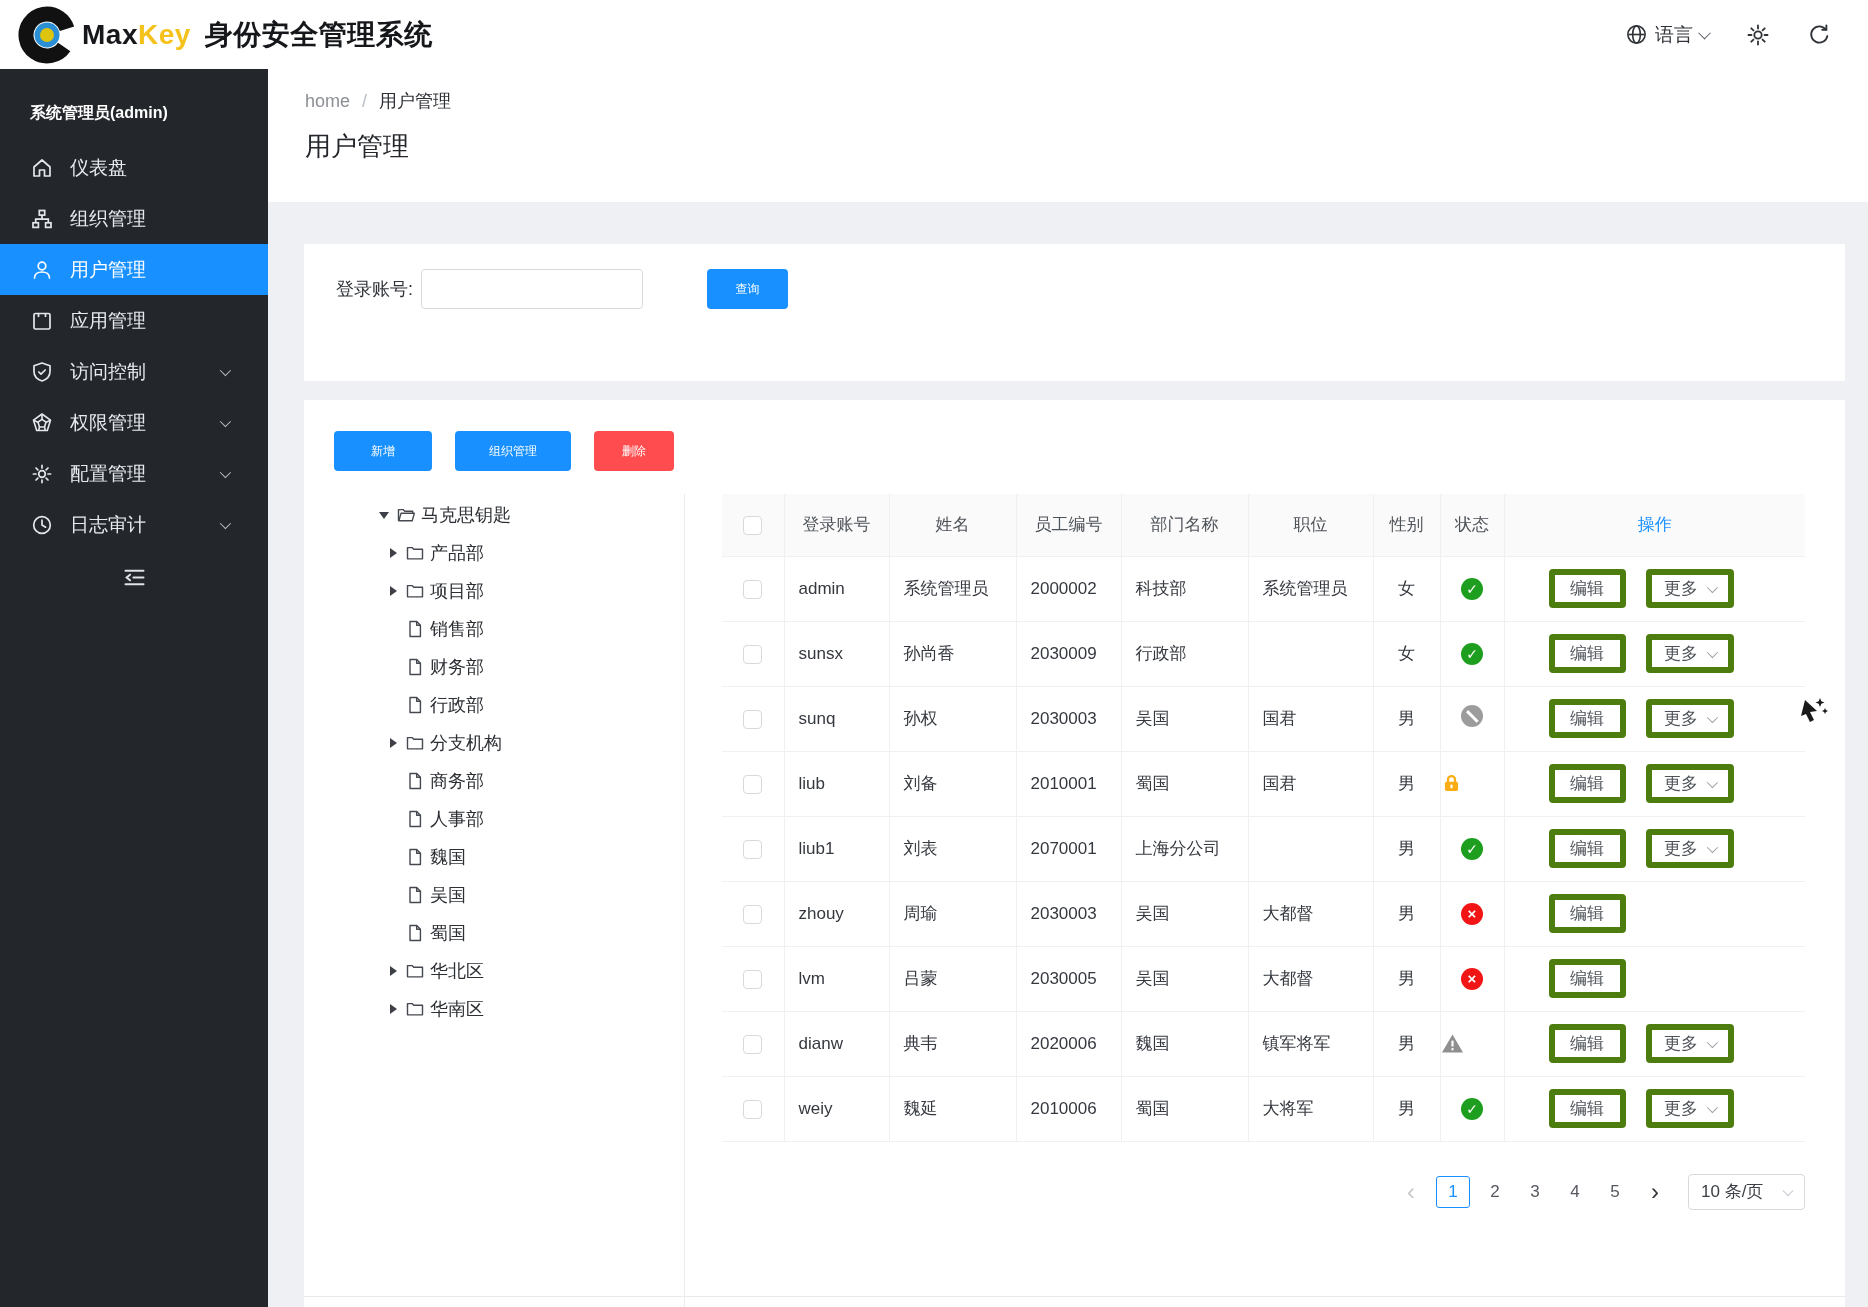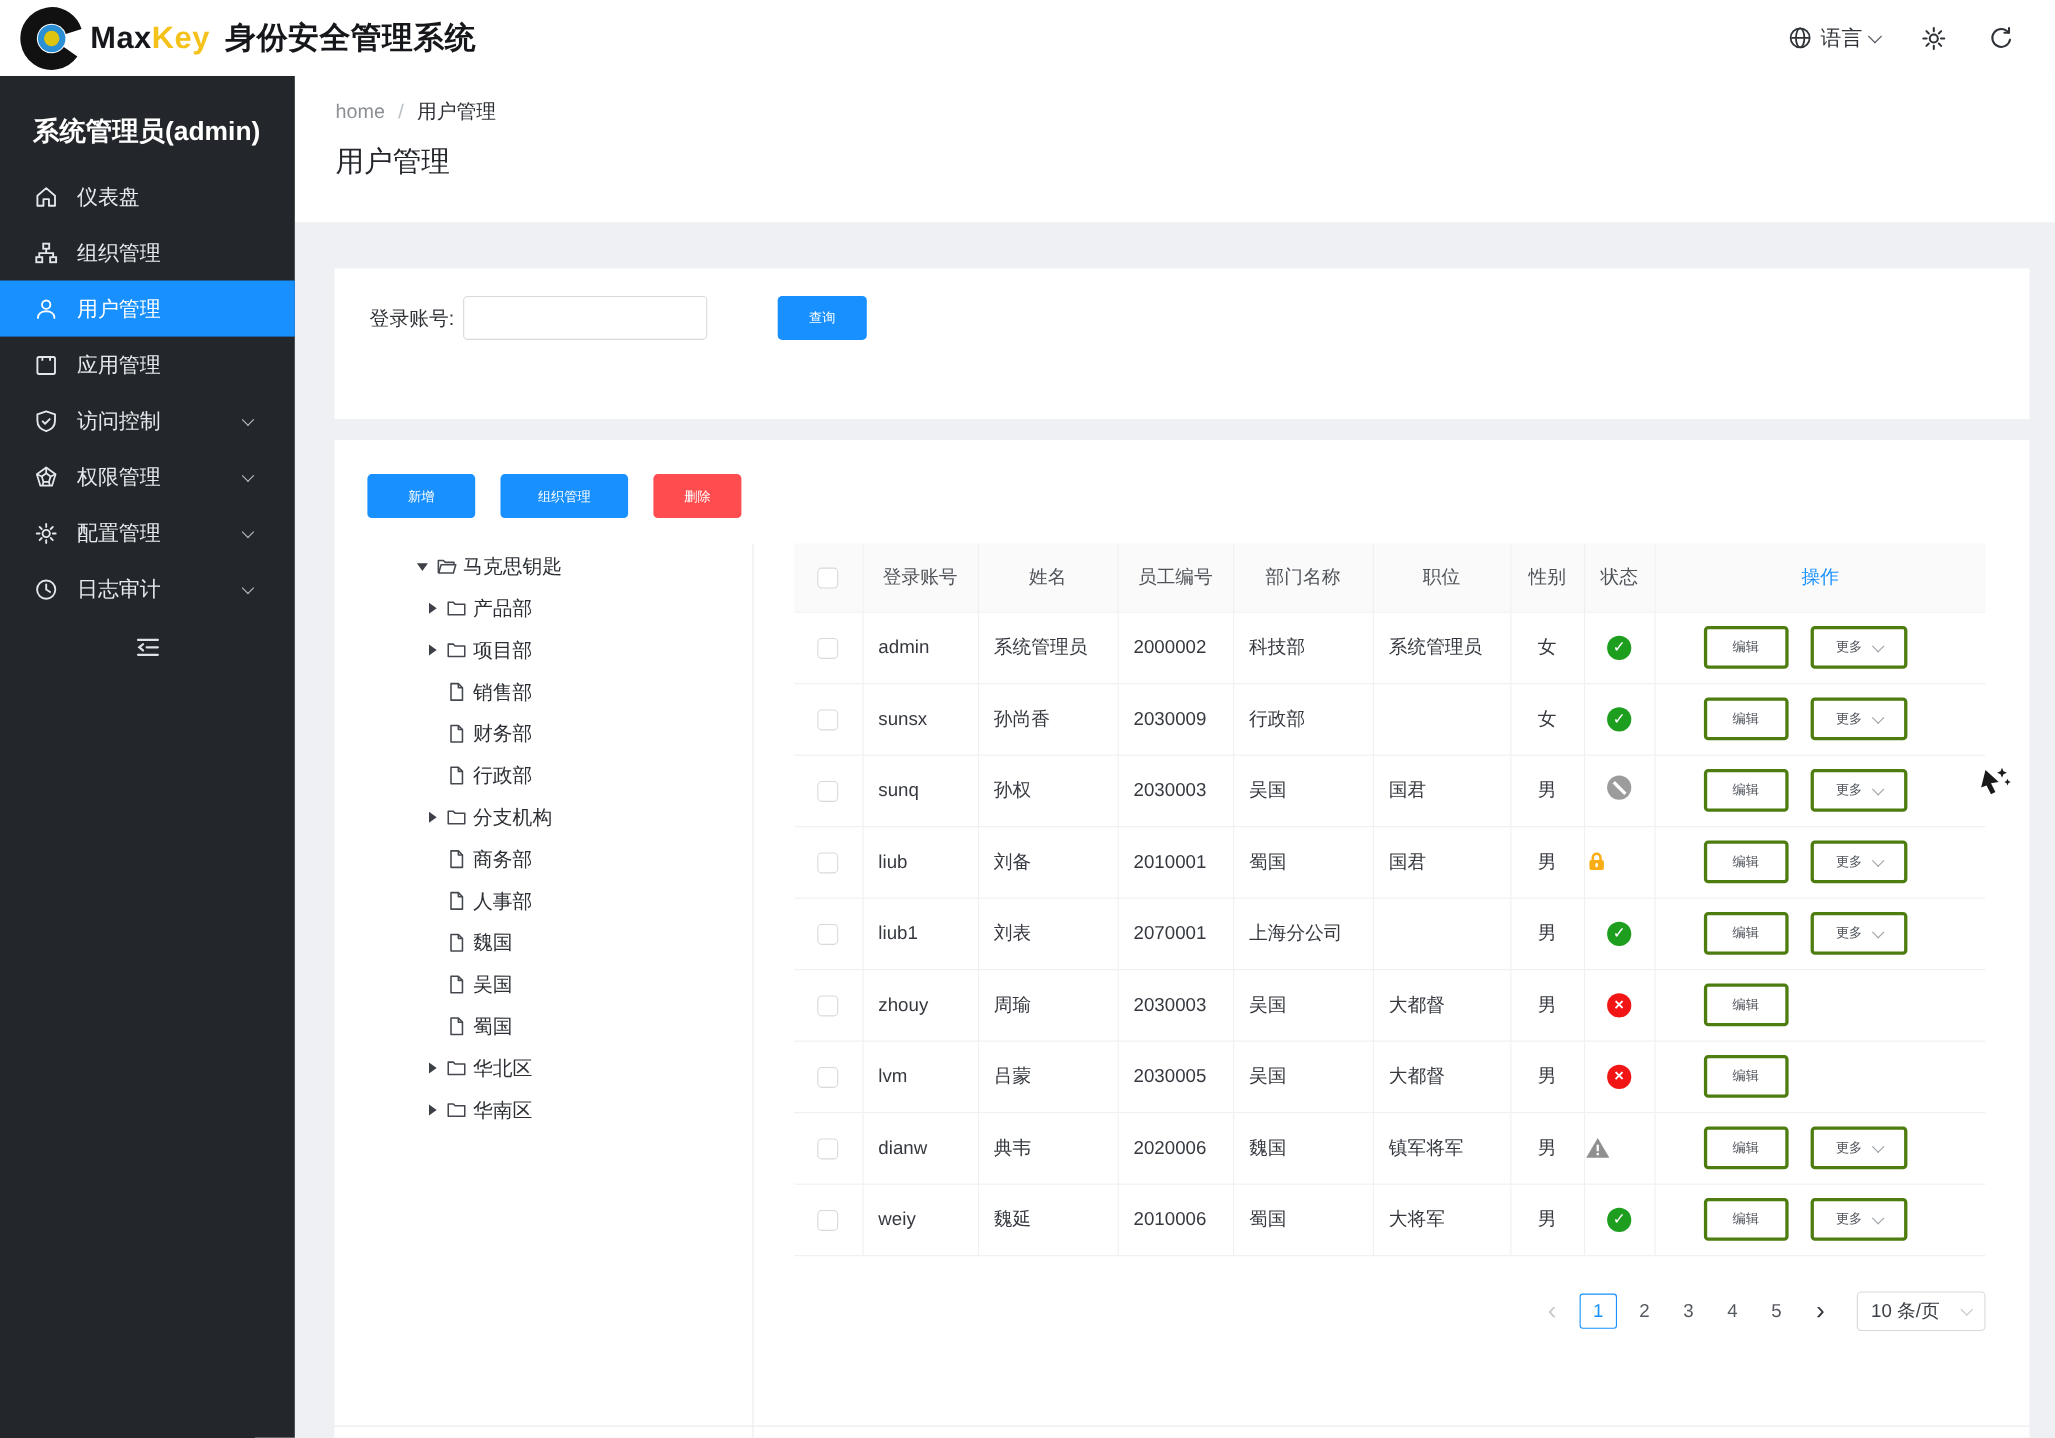--- a/index.html
+++ b/index.html
@@ -24,21 +24,21 @@
   .header-right { margin-left:auto; display:flex; align-items:center; gap:36px; color:#2f3338; }
   .lang { display:flex; align-items:center; gap:7px; font-size:19px; cursor:pointer; }
   .hdr-icon { display:inline-flex; cursor:pointer; }
   .chev { display:inline-block; width:9px; height:9px; border-right:1.7px solid #5a5e66; border-bottom:1.7px solid #5a5e66; transform:rotate(45deg) translate(-1px,-1px); }
 
   
   .sidebar {
     position:absolute; top:69px; left:0; width:268px; bottom:0;
     background:#23272b; z-index:10;
   }
-  .user-title { padding:34px 0 18px 30px; font-size:24px; font-weight:bold; color:#ffffff; }
+  .user-title { padding:34px 0 18px 30px; font-size:16px; font-weight:bold; color:#ffffff; }
   .menu-item {
     height:51px; display:flex; align-items:center;
     padding:0 40px 0 30px; font-size:19px; color:#e7eaee; cursor:pointer;
   }
   .menu-item.active { background:#1890ff; color:#fff; }
   .mi-icon { width:24px; height:24px; margin-right:16px; display:inline-flex; flex:none; }
   .mi-chev { margin-left:auto; width:8px; height:8px; border-right:1.6px solid #b9bec5; border-bottom:1.6px solid #b9bec5; transform:rotate(45deg) translateY(-2px); }
   .fold-row { display:flex; justify-content:center; margin-top:14px; }
   .fold-btn { cursor:pointer; display:inline-flex; }
 
@@ -89,21 +89,21 @@
   table.users td:last-child { border-right:none; }
   table.users td.center { text-align:center; padding-left:0; }
   .cbx { display:inline-block; width:19px; height:19px; border:1.5px solid #d9d9d9; border-radius:4px; background:#fff; cursor:pointer; vertical-align:middle; }
 
   .st { display:inline-flex; width:22px; height:22px; border-radius:50%; color:#fff; align-items:center; justify-content:center; font-size:14px; font-weight:bold; position:relative; }
   .st-active { background:#1e9e1e; }
   .st-inactive { background:#f11515; font-size:15px; }
   .st-disabled { background:#9c9c9c; }
   .st-disabled::after { content:''; position:absolute; width:15px; height:2.6px; background:#fff; transform:rotate(45deg); }
 
-  .act-btn { background:#fff; border:3px solid #4d7c0f; border-radius:4px; height:39px; font-size:12px; color:#4e5359; cursor:pointer; font-family:inherit; }
+  .act-btn { background:#fff; border:6px solid #4d7c0f; border-radius:4px; height:39px; font-size:17px; color:#4e5359; cursor:pointer; font-family:inherit; }
   .btn-edit { width:77px; }
   .btn-more { width:88px; margin-left:20px; display:inline-flex; align-items:center; justify-content:center; gap:9px; vertical-align:middle; }
   .btn-more .chev { width:8px; height:8px; border-color:#9aa0a6; transform:rotate(45deg) translateY(-2px); }
   .btn-edit { vertical-align:middle; }
 
   .pagination { display:flex; justify-content:flex-end; align-items:center; gap:10px; margin-top:32px; font-size:17px; color:#55595f; }
   .pg-btn { min-width:30px; height:32px; display:inline-flex; align-items:center; justify-content:center; cursor:pointer; border-radius:3px; }
   .pg-prev { color:#c7cacd; font-size:24px; }
   .pg-next { color:#33363c; font-size:24px; }
   .pg-page { padding:0 8px; }

